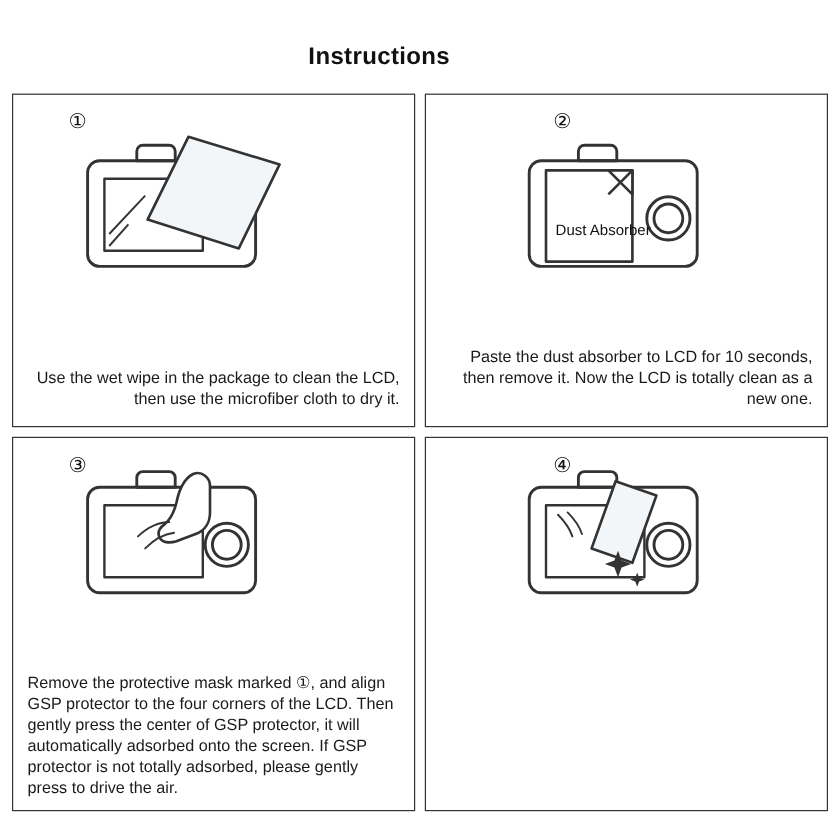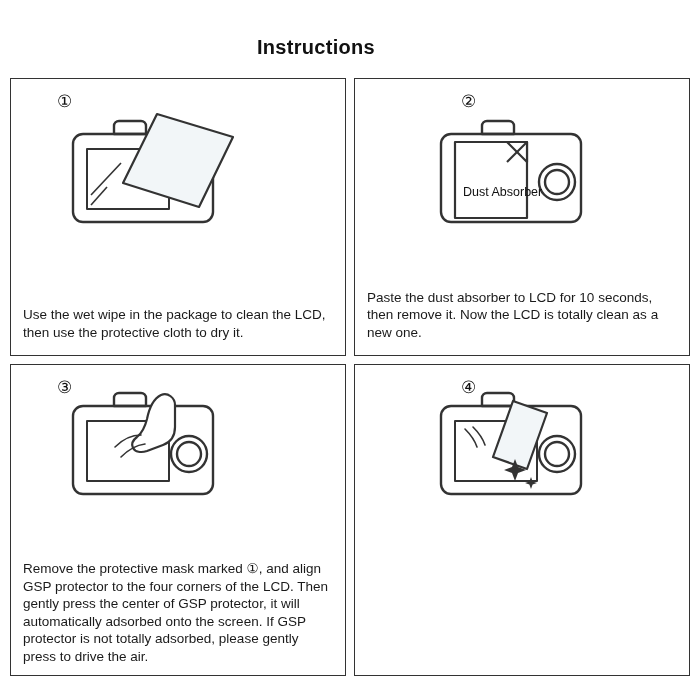--- a/index.html
+++ b/index.html
@@ -56,21 +56,21 @@
     position: relative;
     flex: 1 1 auto;
   }
   .caption {
     font-size: 13.5px;
     line-height: 17.5px;
     padding: 0 12px 10px 12px;
     color: #1a1a1a;
     white-space: pre-line;
   }
-  .cap-top { padding-bottom: 14px; }
+  .cap-top { padding-bottom: 14px; text-align: right; }
   svg { display: block; }
   .num-wrap {
     position: absolute;
     top: 12px;
   }
   .num-circle {
     font-size: 17px;
     color: #111;
   }
 </style>
@@ -98,21 +98,21 @@
           </g>
           <g fill="#f2f6f8" stroke="#333" stroke-width="2.2" stroke-linejoin="round">
             <path d="M146 35 L222 58 L188 128 L112 104 Z"></path>
           </g>
           <g fill="none" stroke="#333" stroke-width="1.6">
             <path d="M80 116 L110 84"></path>
             <path d="M80 126 L96 108"></path>
           </g>
         </svg>
       </div>
-      <div class="caption cap-top">Use the wet wipe in the package to clean the LCD, then use the protective cloth to dry it.</div>
+      <div class="caption cap-top">Use the wet wipe in the package to clean the LCD, then use the microfiber cloth to dry it.</div>
     </div>
 
     <div class="panel panel-top">
       <div class="art">
         <div class="num-wrap" style="left:106px;">
           <span class="num-circle">②</span>
         </div>
         <svg width="336" height="190" viewBox="0 0 336 190">
           <g fill="none" stroke="#333" stroke-width="2.4" stroke-linejoin="round" stroke-linecap="round">
             <path d="M132 42 h22 a5 5 0 0 1 5 5 v8 h-32 v-8 a5 5 0 0 1 5 -5 z"></path>

